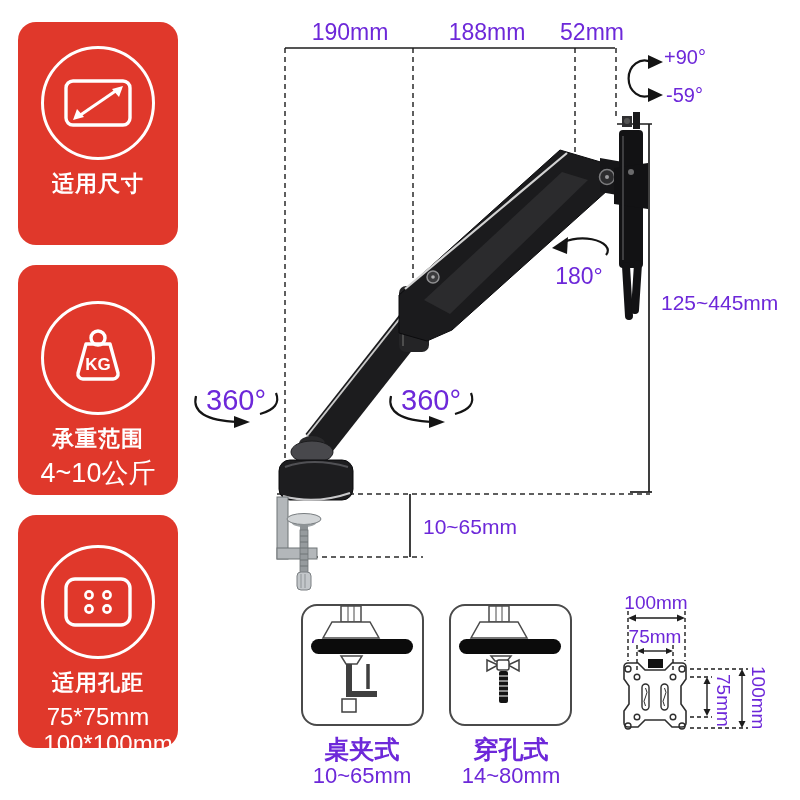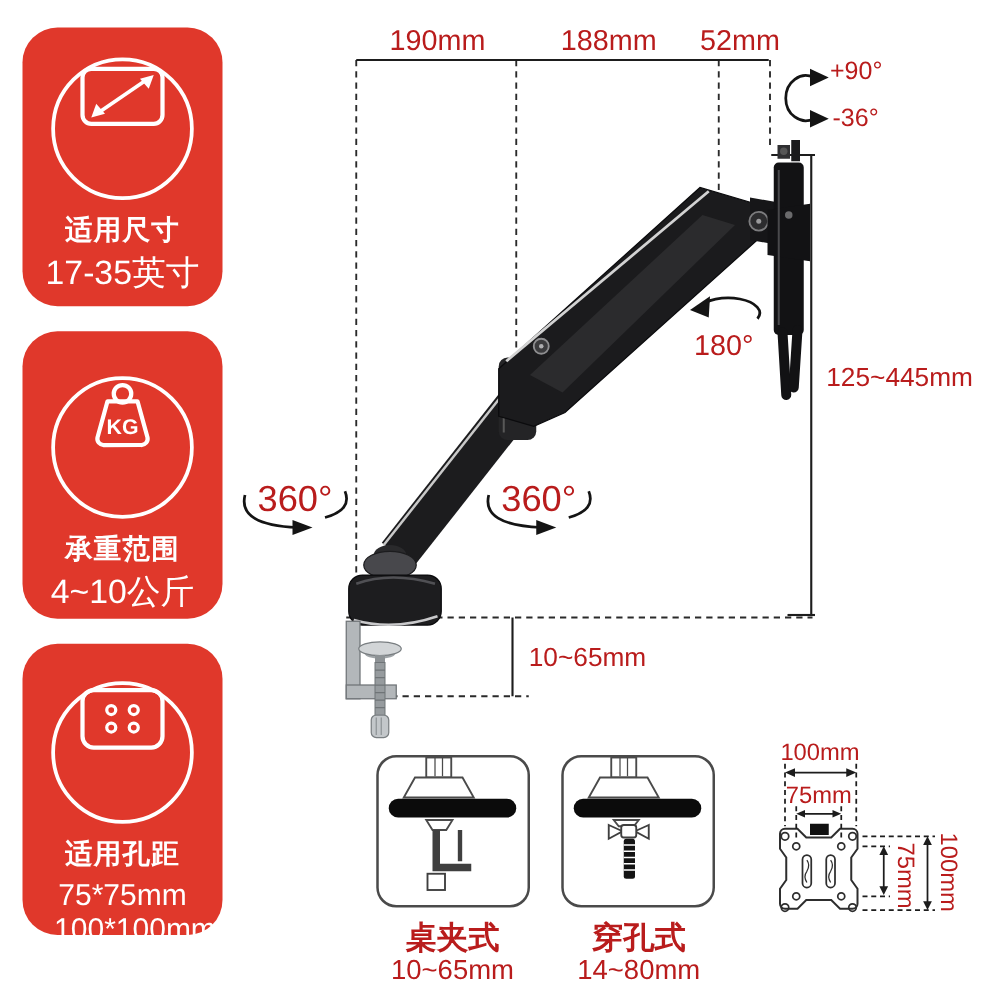--- a/index.html
+++ b/index.html
@@ -3,32 +3,32 @@
 <meta charset="utf-8">
 <style>
   html,body{margin:0;padding:0;background:#ffffff;}
   .canvas{
     position:relative;width:800px;height:800px;background:#ffffff;overflow:hidden;
     font-family:"Liberation Sans","DejaVu Sans",sans-serif;color:#1d1d1d;
   }
   svg{display:block;}
   
   .badge{
-    position:absolute;left:18px;width:160px;background:#e0382b;border-radius:28px;
+    position:absolute;left:18px;width:160px;background:#e0382b;border-radius:18px;
     display:flex;flex-direction:column;align-items:center;color:#fff;text-align:center;
   }
   .badge-circle{
     width:108px;height:108px;border:3px solid #fff;border-radius:50%;
-    display:flex;align-items:flex-start;justify-content:center;flex:none;
+    display:flex;align-items:center;justify-content:center;flex:none;
   }
   .badge-title{font-size:22px;font-weight:600;margin-top:9px;letter-spacing:1px;}
   .badge-value{font-size:27px;font-weight:500;margin-top:4px;line-height:1.12;}
   .badge-value.small{font-size:24px;}
   
-  .lbl{position:absolute;white-space:nowrap;color:#b91c1c;}
+  .lbl{position:absolute;white-space:nowrap;color:#6d28d9;}
   .ctr{transform:translateX(-50%);}
   .dim-top{top:19px;font-size:23px;}
   .vert{writing-mode:vertical-rl;}
   .mount-name{font-size:25px;font-weight:700;}
   .mount-range{font-size:22px;}
 </style>
 </head>
 <body>
 
 <div class="canvas">
@@ -36,21 +36,20 @@
   <div class="badge" style="top:22px;height:223px;">
     <div class="badge-circle" style="margin-top:24px;">
       <svg width="72" height="56" viewBox="0 0 72 56">
         <rect x="4" y="6" width="64" height="44" rx="7" fill="none" stroke="#fff" stroke-width="3.4"></rect>
         <line x1="17" y1="41" x2="55" y2="15" stroke="#fff" stroke-width="3"></line>
         <polygon points="11,45 22,42 15,34" fill="#fff"></polygon>
         <polygon points="61,11 50,14 57,22" fill="#fff"></polygon>
       </svg>
     </div>
     <div class="badge-title">适用尺寸</div>
-    <div class="badge-value">17-35英寸</div>
   </div>
 
   <div class="badge" style="top:265px;height:230px;">
     <div class="badge-circle" style="margin-top:36px;">
       <svg width="72" height="62" viewBox="0 0 72 62">
         <circle cx="36" cy="11" r="7" fill="none" stroke="#fff" stroke-width="3.4"></circle>
         <path d="M24,17 h24 l8,29 a5,5 0 0 1 -5,6 h-30 a5,5 0 0 1 -5,-6 z" fill="none" stroke="#fff" stroke-width="3.4" stroke-linejoin="round"></path>
         <text x="36" y="43" text-anchor="middle" font-size="17" font-weight="bold" fill="#fff">KG</text>
       </svg>
     </div>
@@ -231,21 +230,21 @@
           <polygon points="742,728 738.5,721 745.5,721"></polygon>
       </g>
     </g>
   </svg>
 
   <span class="lbl ctr dim-top" style="left:350px;">190mm</span>
   <span class="lbl ctr dim-top" style="left:487px;">188mm</span>
   <span class="lbl ctr dim-top" style="left:592px;">52mm</span>
 
   <span class="lbl" style="left:664px;top:46px;font-size:20px;">+90°</span>
-  <span class="lbl" style="left:666px;top:84px;font-size:20px;">-36°</span>
+  <span class="lbl" style="left:666px;top:84px;font-size:20px;">-59°</span>
 
   <span class="lbl ctr" style="left:579px;top:263px;font-size:23px;">180°</span>
 
   <span class="lbl ctr" style="left:236px;top:384px;font-size:29px;">360°</span>
   <span class="lbl ctr" style="left:431px;top:384px;font-size:29px;">360°</span>
 
   <span class="lbl" style="left:661px;top:291px;font-size:21px;">125~445mm</span>
   <span class="lbl" style="left:423px;top:515px;font-size:21px;">10~65mm</span>
 
   <span class="lbl ctr mount-name" style="left:362px;top:733px;">桌夹式</span>

